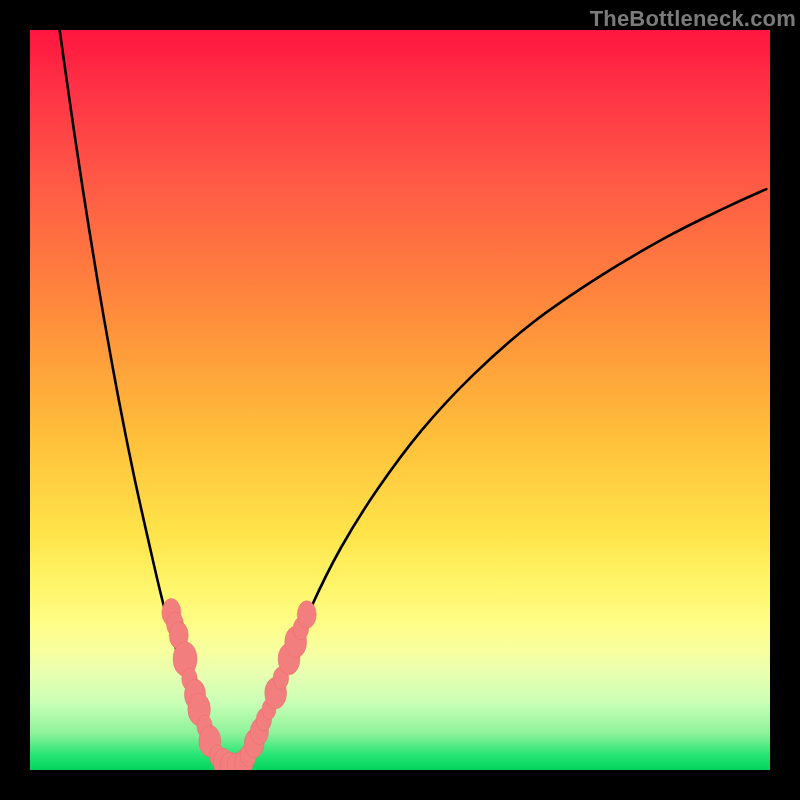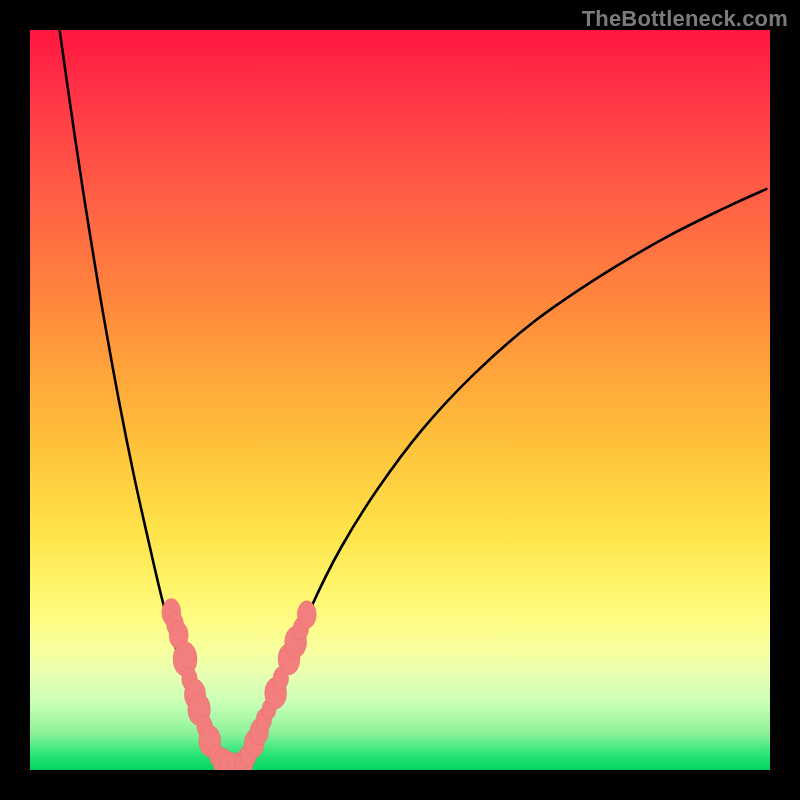--- a/index.html
+++ b/index.html
@@ -39,21 +39,21 @@
   svg.plot {
     position: absolute;
     left: 0;
     top: 0;
     width: 740px;
     height: 740px;
   }
   .watermark {
     position: absolute;
     top: 6px;
-    right: 12px;
+    right: 4px;
     color: #7b7b7b;
     font-size: 22px;
     font-weight: 600;
     letter-spacing: 0.2px;
     user-select: none;
   }
 </style>
 </head>
 <body>
 

